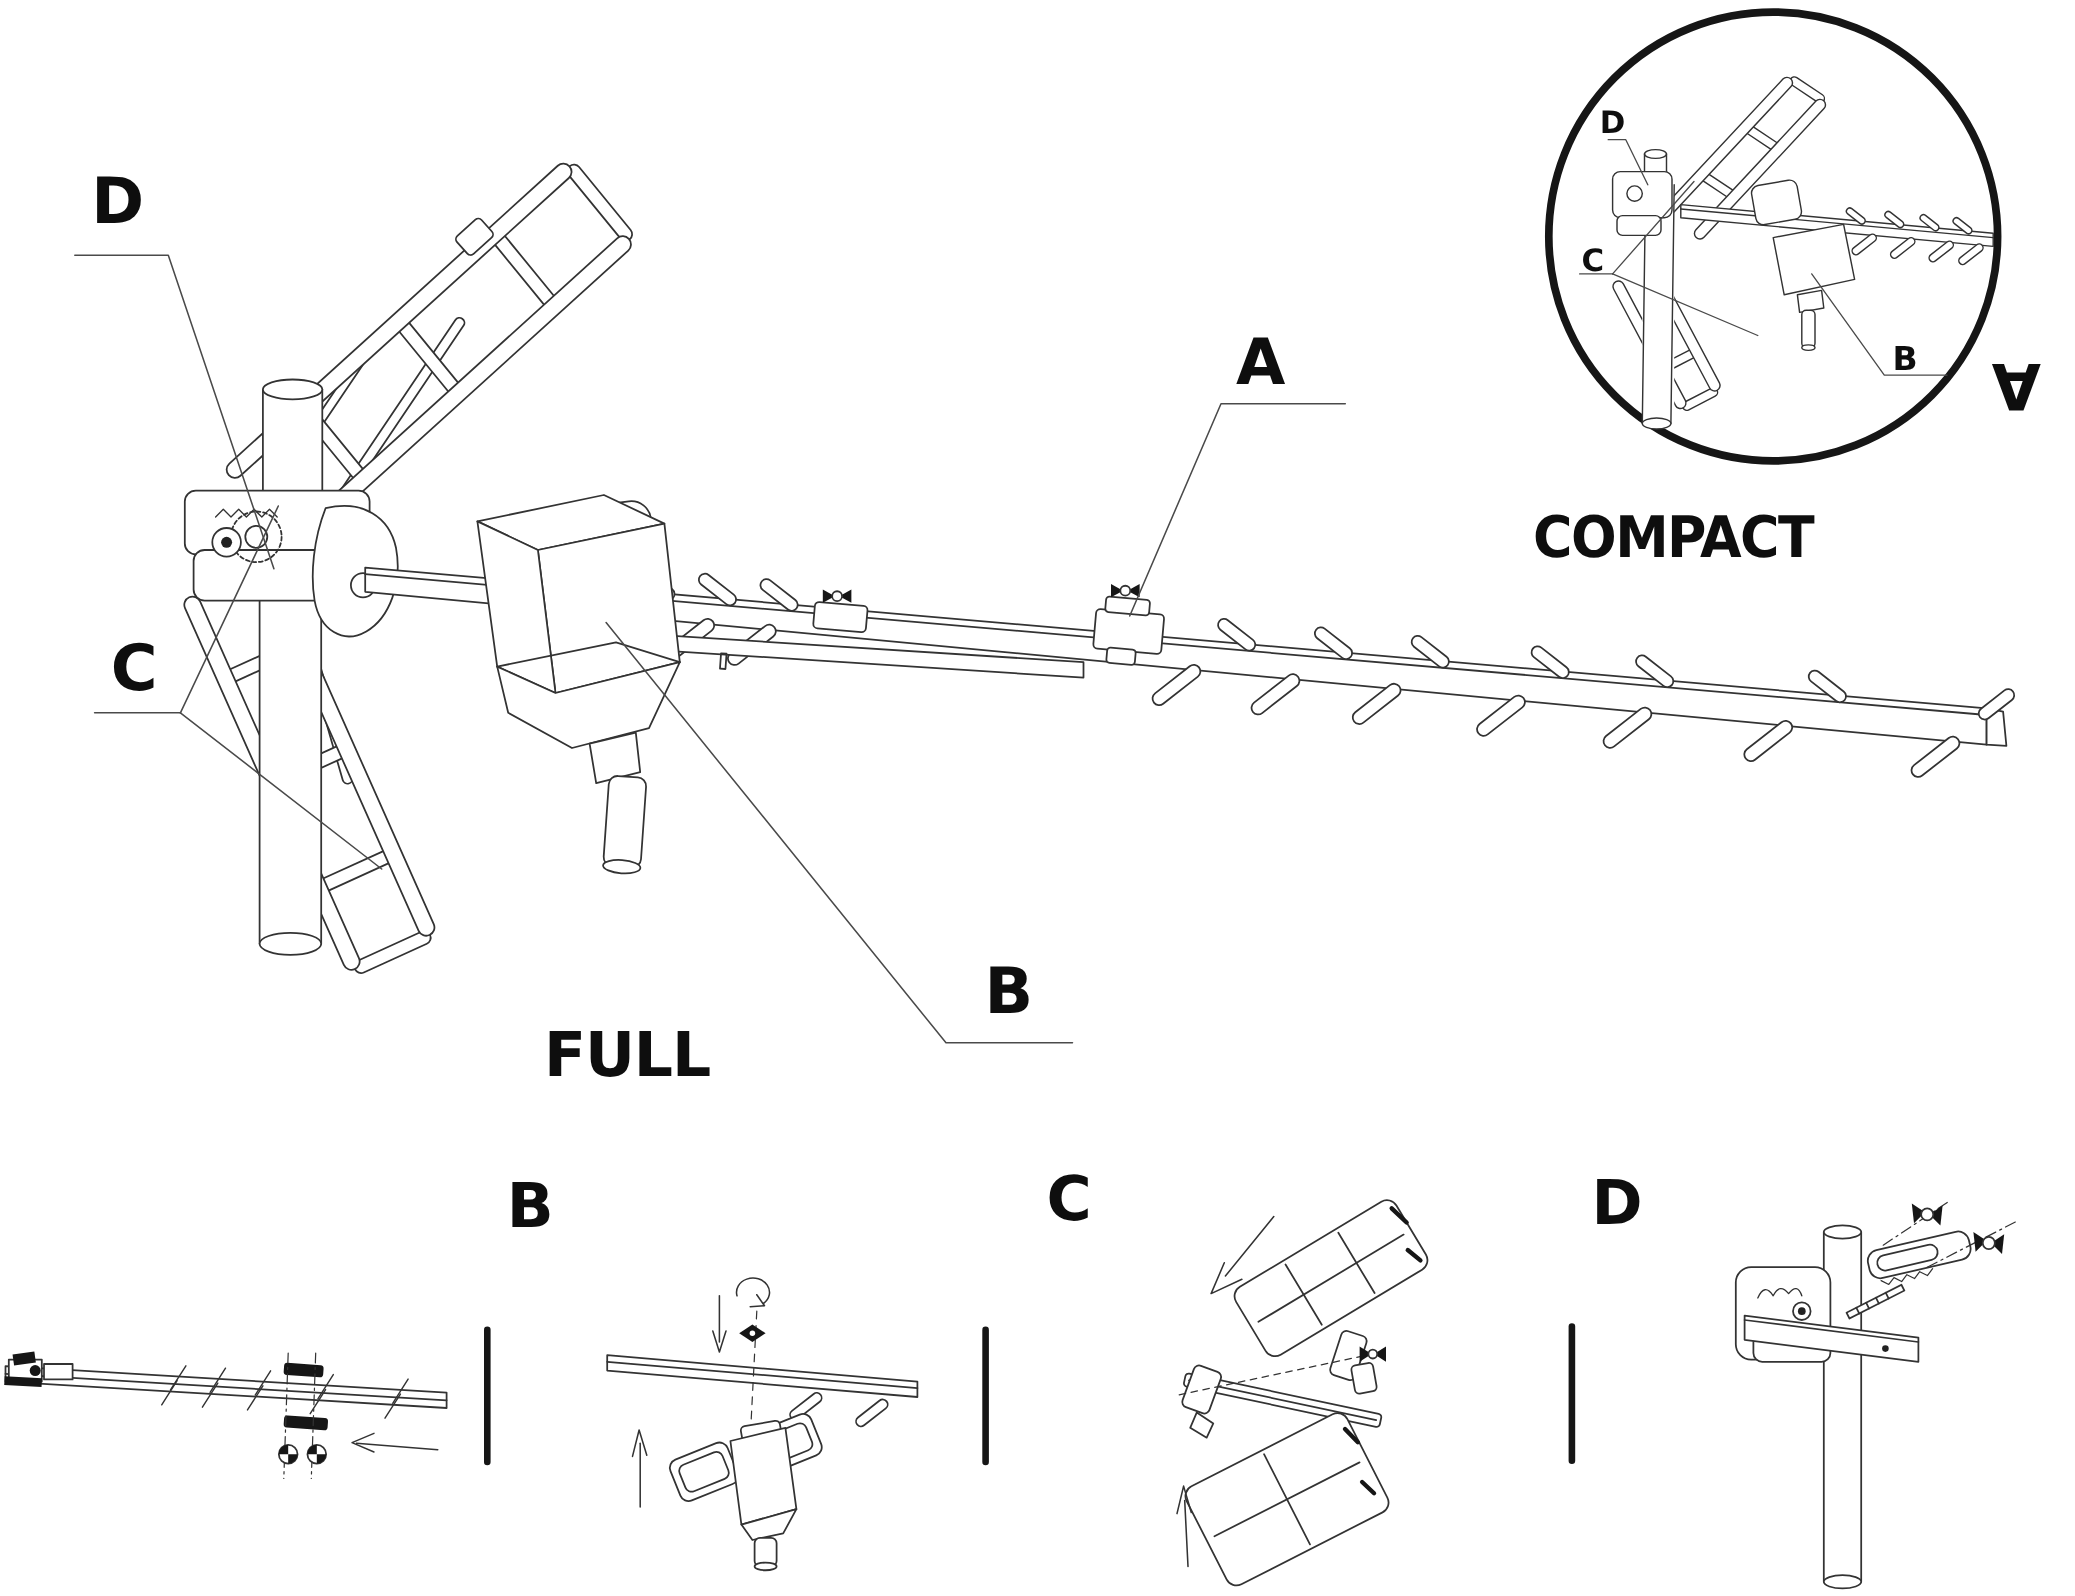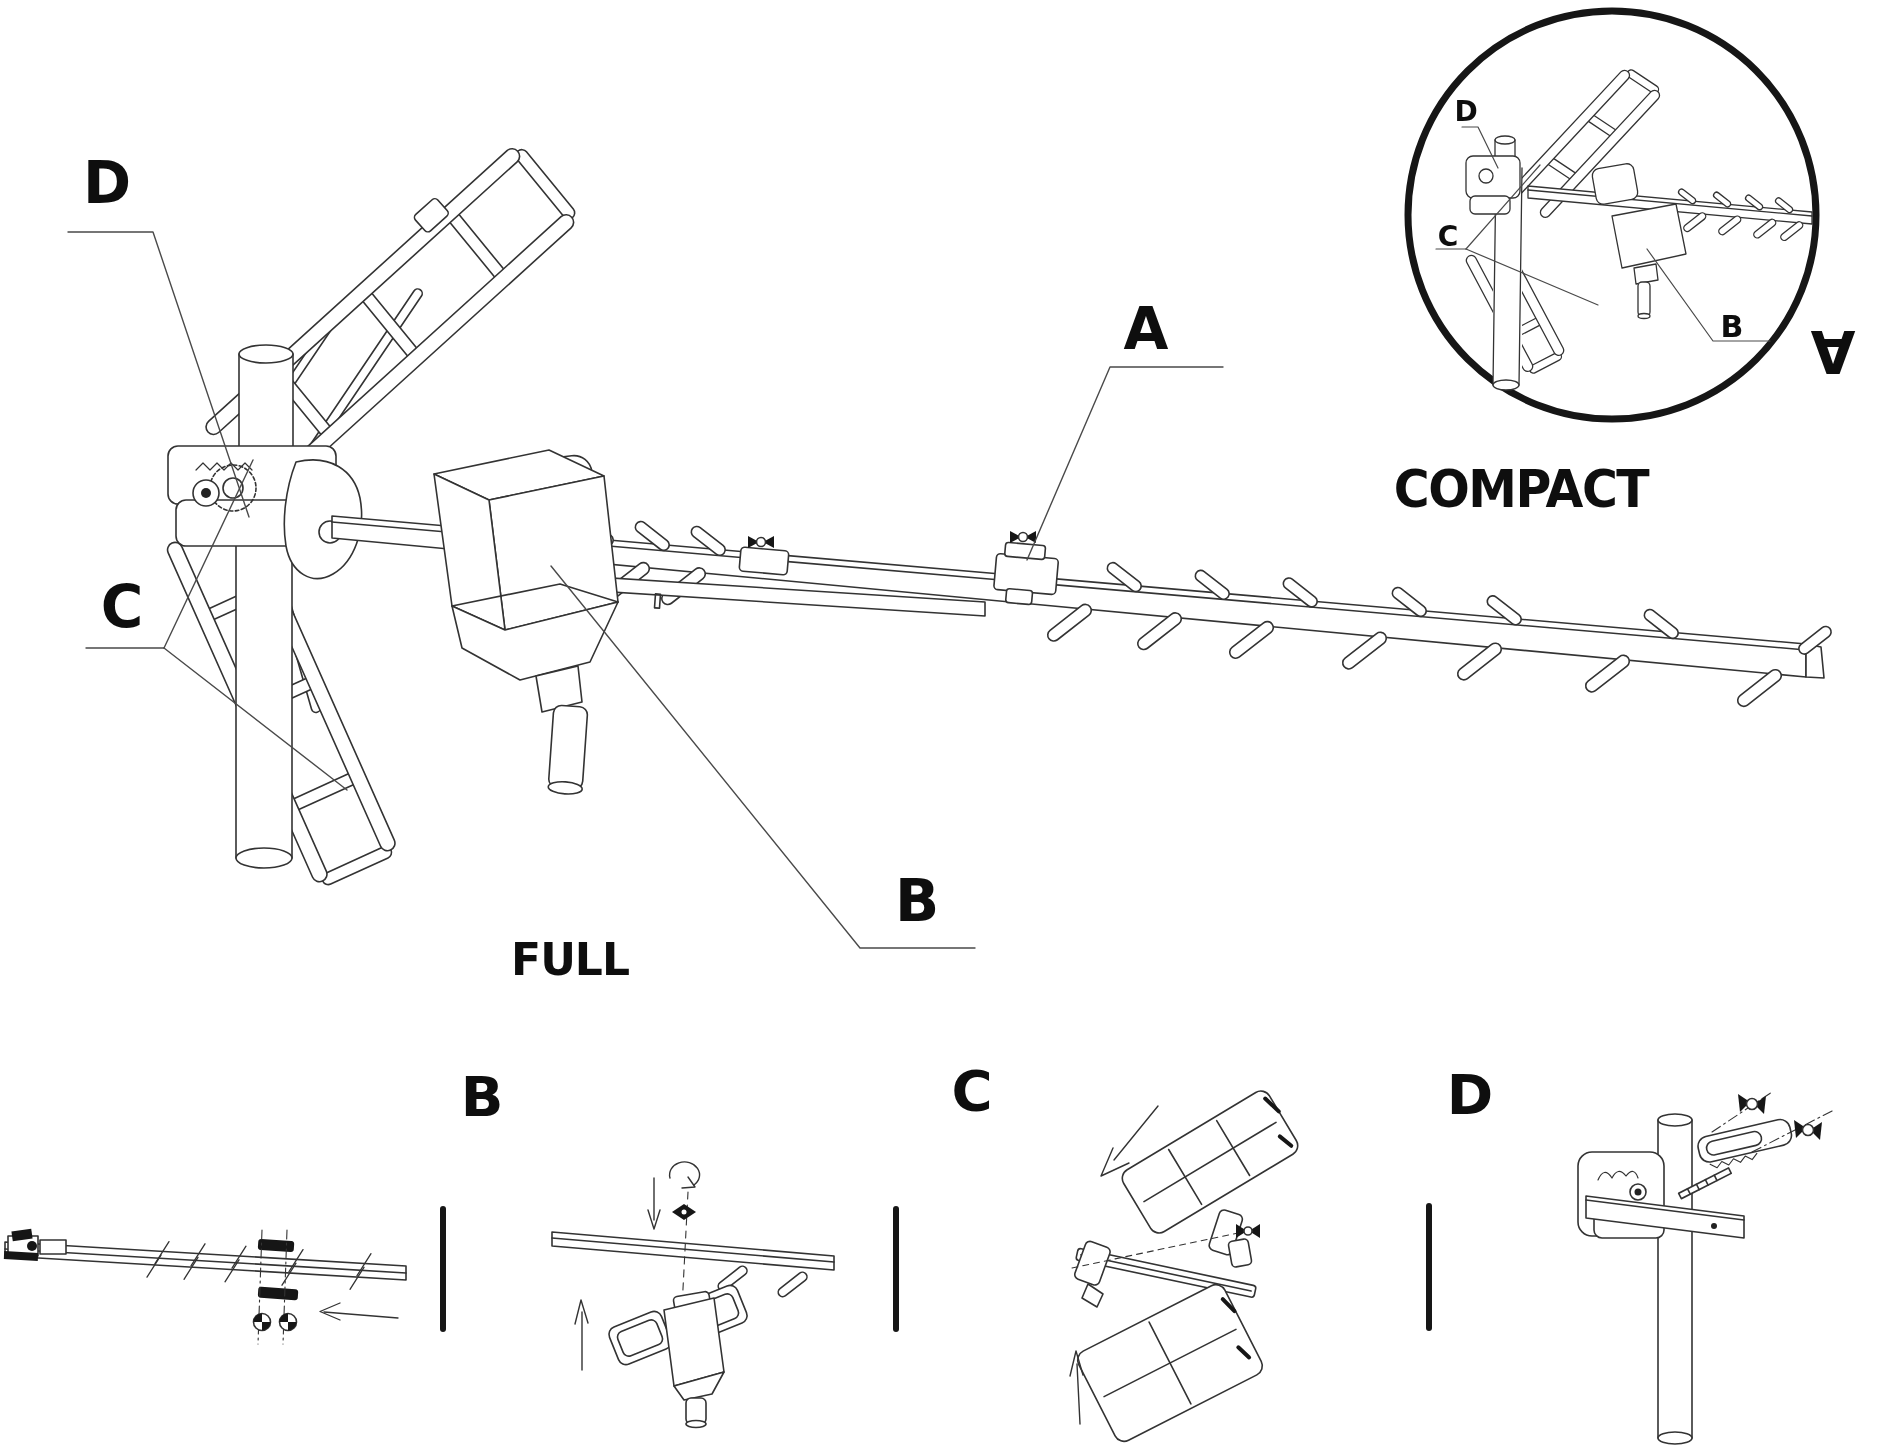--- a/index.html
+++ b/index.html
@@ -2,21 +2,21 @@
 <html><head>
 <meta charset="utf-8">
 <style>
   html,body{margin:0;padding:0;background:#fff;}
   #stage{position:relative;width:1886px;height:1451px;background:#fff;overflow:hidden;
          font-family:"DejaVu Sans",sans-serif;}
   #stage svg{position:absolute;left:0;top:0;}
   .lbl{position:absolute;transform:translate(-50%,-50%);font-weight:bold;color:#0e0e0e;
        line-height:1;white-space:nowrap;user-select:none;}
   .lbl.main{font-size:58px;}
-  .lbl.title{font-size:44px;letter-spacing:-1px;}
+  .lbl.title{font-size:56px;letter-spacing:-1px;}
   .lbl.title2{font-size:52px;letter-spacing:-1.5px;transform:translate(-50%,-50%) scaleX(.94);}
   .lbl.inset{font-size:28px;}
   .lbl.insetB{font-size:30px;}
   .lbl.rot180{font-size:58px;transform:translate(-50%,-50%) rotate(180deg);}
   .lbl.step{font-size:56px;}
 </style>
 </head>
 <body>
 
 <div id="stage">

